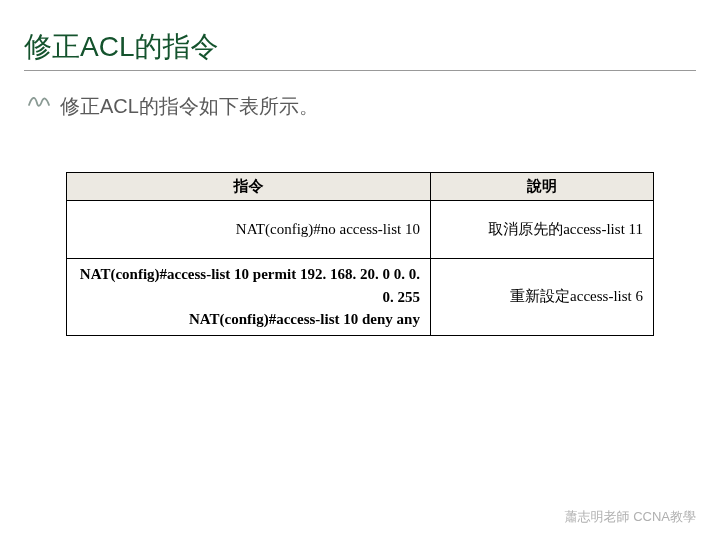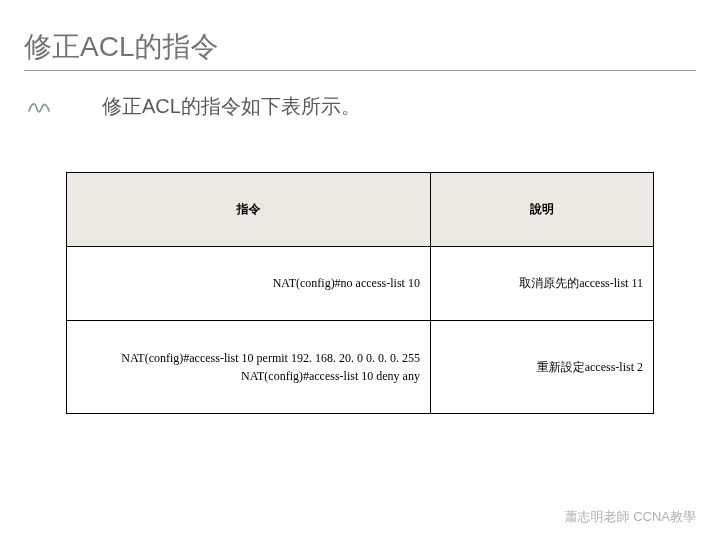--- a/index.html
+++ b/index.html
@@ -6,32 +6,31 @@
     body {
       width: 720px;
       height: 540px;
       background: #fff;
       font-family: "Microsoft JhengHei", "PingFang TC", Arial, sans-serif;
       position: relative;
       padding: 28px 24px 18px 24px;
     }
     .title {
       font-size: 28px;
-      color: #737373;
+      color: #14532d;
       padding-bottom: 4px;
       border-bottom: 1px solid #999;
       margin-bottom: 22px;
       font-weight: 400;
     }
     .bullet-row {
       display: flex;
-      align-items: center;
+      align-items: flex-start;
       margin-bottom: 52px;
       margin-left: 4px;
-      gap: 42px;
     }
     .bullet-icon {
       display: inline-flex;
       margin-right: 10px;
       color: #8a9a94;
     }
     .bullet-text {
       font-size: 20px;
       color: #5a5a5a;
       font-weight: 400;
@@ -39,39 +38,39 @@
     .table-wrap {
       margin: 0 42px;
     }
     table {
       border-collapse: collapse;
       width: 100%;
       table-layout: fixed;
     }
     th, td {
       border: 1.5px solid #000;
-      padding: 28px 10px;
+      padding: 4px 10px;
       vertical-align: middle;
-      font-size: 12px;
+      font-size: 15px;
       word-break: break-word;
     }
     col.col-cmd { width: 62%; }
     col.col-desc { width: 38%; }
     th {
       background: #ece9e2;
       font-weight: 700;
       text-align: center;
       font-family: "Microsoft JhengHei", sans-serif;
     }
     td {
       text-align: right;
       font-family: "Times New Roman", serif;
       height: 58px;
     }
-    .multiline { line-height: 1.5; }
+    .multiline { line-height: 1.5; font-weight: bold; }
     .footer {
       position: absolute;
       right: 24px;
       bottom: 14px;
       font-size: 13px;
       color: #b0b0b0;
     }
   </style>
 </head>
 <body>
@@ -99,19 +98,19 @@
         <th>說明</th>
       </tr>
     </thead>
     <tbody>
       <tr>
         <td>NAT(config)#no access-list 10</td>
         <td>取消原先的access-list 11</td>
       </tr>
       <tr>
         <td class="multiline">NAT(config)#access-list 10 permit 192. 168. 20. 0 0. 0. 0. 255<br>NAT(config)#access-list 10 deny any</td>
-        <td>重新設定access-list 2</td>
+        <td>重新設定access-list 6</td>
       </tr>
     </tbody>
   </table>
 </div>
 
 <div class="footer">蕭志明老師 CCNA教學</div>
 
 </body></html>

